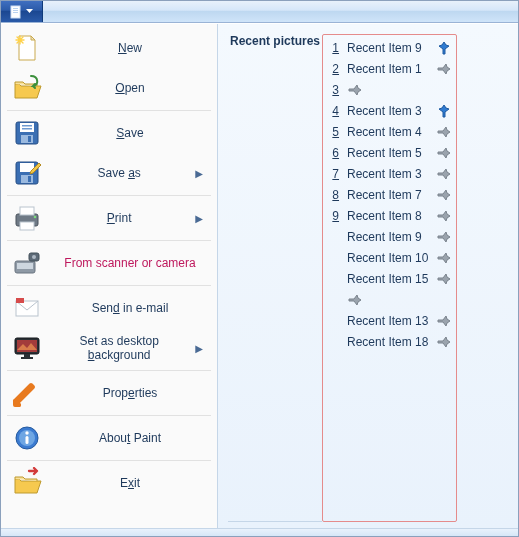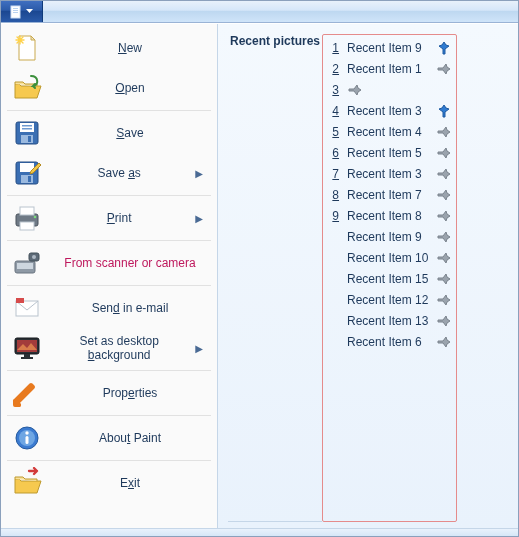--- a/index.html
+++ b/index.html
@@ -303,39 +303,38 @@
             <span class="recent-num" style="text-decoration: none;"></span>
             <span class="recent-label">Recent Item 15</span>
             <span class="pin">
               <svg width="14" height="14" viewBox="0 0 14 14">
                 <path d="M13 7 L10 5 L9 2 L6 6 L1 6 L1 8 L6 8 L9 12 L10 9 Z" fill="#9aa3ad" stroke="#7a838d"></path>
               </svg>
             </span>
           </div>
           <div class="recent-item">
             <span class="recent-num" style="text-decoration: none;"></span>
-            <span class="recent-label">Recent Item 12</span>
             <span class="pin">
               <svg width="14" height="14" viewBox="0 0 14 14">
                 <path d="M13 7 L10 5 L9 2 L6 6 L1 6 L1 8 L6 8 L9 12 L10 9 Z" fill="#9aa3ad" stroke="#7a838d"></path>
               </svg>
             </span>
           </div>
           <div class="recent-item">
             <span class="recent-num" style="text-decoration: none;"></span>
             <span class="recent-label">Recent Item 13</span>
             <span class="pin">
               <svg width="14" height="14" viewBox="0 0 14 14">
                 <path d="M13 7 L10 5 L9 2 L6 6 L1 6 L1 8 L6 8 L9 12 L10 9 Z" fill="#9aa3ad" stroke="#7a838d"></path>
               </svg>
             </span>
           </div>
           <div class="recent-item">
             <span class="recent-num" style="text-decoration: none;"></span>
-            <span class="recent-label">Recent Item 6</span>
+            <span class="recent-label">Recent Item 18</span>
             <span class="pin">
               <svg width="14" height="14" viewBox="0 0 14 14">
                 <path d="M13 7 L10 5 L9 2 L6 6 L1 6 L1 8 L6 8 L9 12 L10 9 Z" fill="#9aa3ad" stroke="#7a838d"></path>
               </svg>
             </span>
           </div>
         </div>
     </div>
   </div>
 

